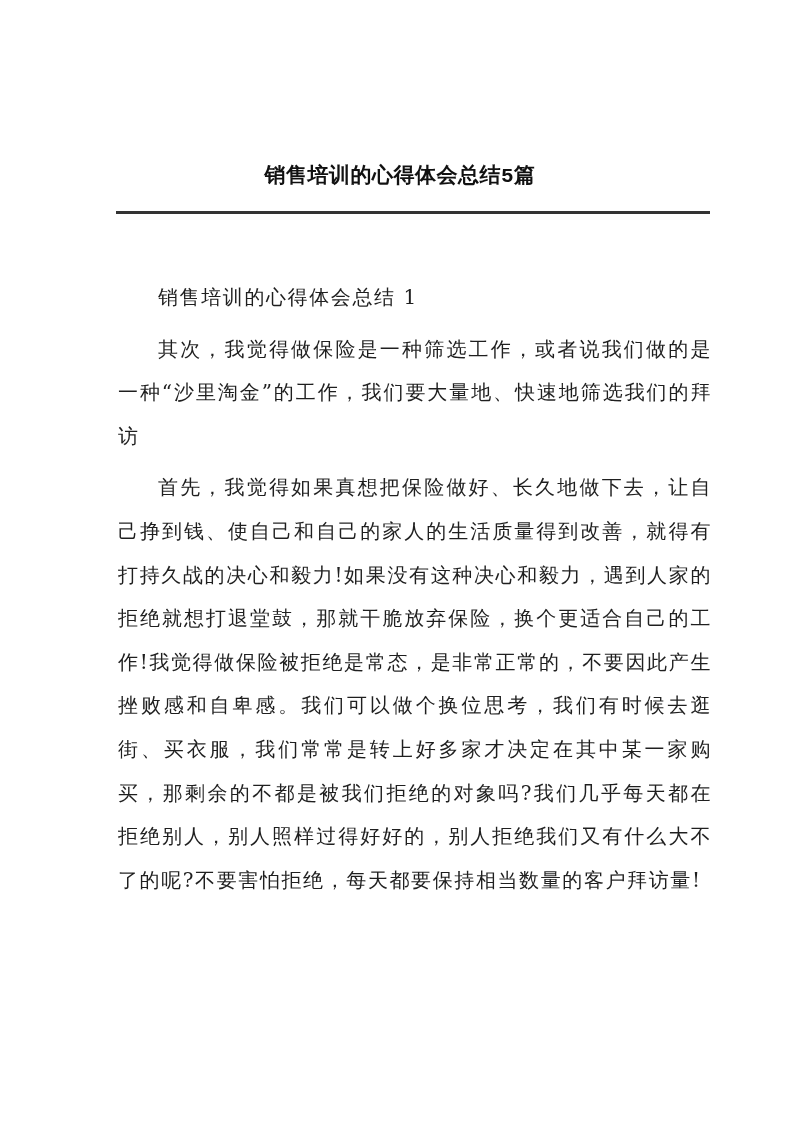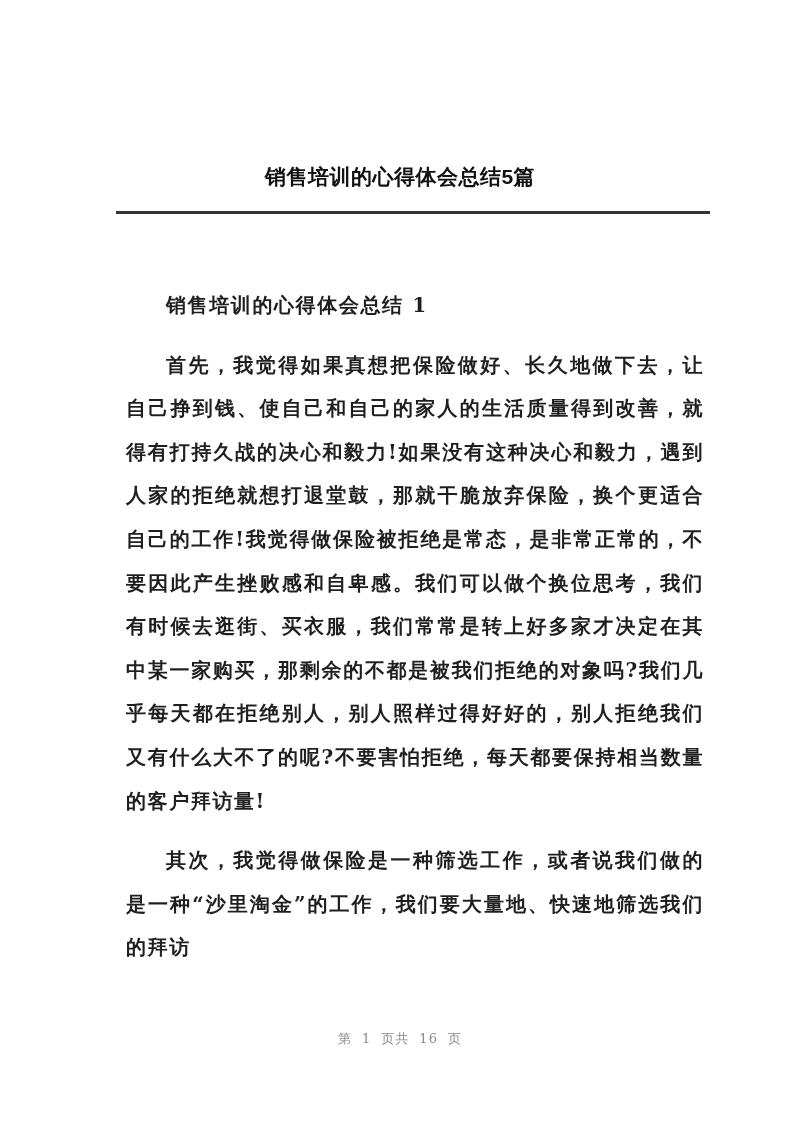--- a/index.html
+++ b/index.html
@@ -20,21 +20,21 @@
       left: 0; top: 0;
       width: 800px; height: 1131px;
       background: #ffffff;
     }
     .doc-title {
       position: absolute;
       left: 0;
       width: 800px;
       top: 162px;
       text-align: center;
-      font-family: Liberation Sans, sans-serif;
+      font-family: Liberation Mono, monospace;
       font-weight: bold;
       font-size: 21px;
       letter-spacing: 0.5px;
       color: #111111;
       line-height: 30px;
     }
     .title-rule {
       position: absolute;
       left: 116px;
       width: 594px;
@@ -46,25 +46,24 @@
       position: absolute;
       left: 110px;
       top: 268px;
       width: 610px;
       font-size: 20px;
       line-height: 43.6px;
       letter-spacing: 1.6px;
       color: #1f1f1f;
     }
     .body-text p {
-      margin: 16px;
+      margin: 8px;
       text-indent: 2em;
       text-align: justify;
       text-align-last: left;
-      font-weight: bold;
     }
     .body-text p.section-heading {
       text-indent: 2em;
     }
     .page-footer {
       position: absolute;
       left: 0;
       width: 800px;
       top: 1030px;
       text-align: center;
@@ -79,21 +78,18 @@
 <body>
 
 <div class="page">
 
   <div class="doc-title">销售培训的心得体会总结5篇</div>
 
   <div class="title-rule"></div>
 
   <div class="body-text">
     <p class="section-heading">销售培训的心得体会总结 1</p>
+    <p>其次，我觉得做保险是一种筛选工作，或者说我们做的是一种“沙里淘金”的工作，我们要大量地、快速地筛选我们的拜访</p>
     <p>首先，我觉得如果真想把保险做好、长久地做下去，让自己挣到钱、使自己和自己的家人的生活质量得到改善，就得有打持久战的决心和毅力!如果没有这种决心和毅力，遇到人家的拒绝就想打退堂鼓，那就干脆放弃保险，换个更适合自己的工作!我觉得做保险被拒绝是常态，是非常正常的，不要因此产生挫败感和自卑感。我们可以做个换位思考，我们有时候去逛街、买衣服，我们常常是转上好多家才决定在其中某一家购买，那剩余的不都是被我们拒绝的对象吗?我们几乎每天都在拒绝别人，别人照样过得好好的，别人拒绝我们又有什么大不了的呢?不要害怕拒绝，每天都要保持相当数量的客户拜访量!</p>
-    <p>其次，我觉得做保险是一种筛选工作，或者说我们做的是一种“沙里淘金”的工作，我们要大量地、快速地筛选我们的拜访</p>
   </div>
 
-  <div class="page-footer">
-    <span>第</span><span>1</span><span>页共</span><span>16</span><span>页</span>
-  </div>
 
 </div>
 
 </body></html>

